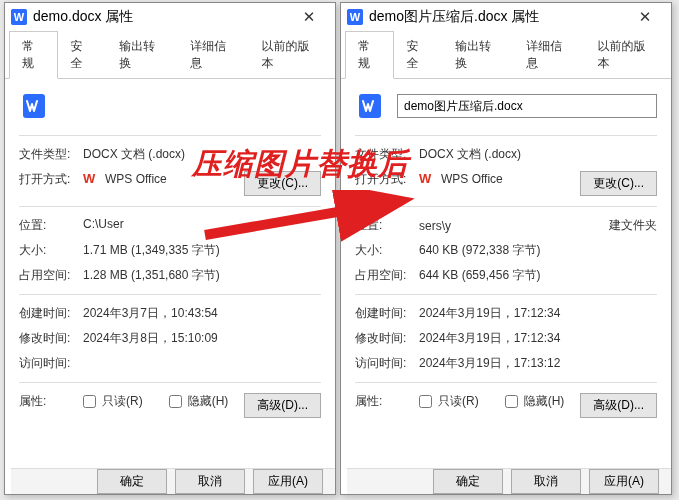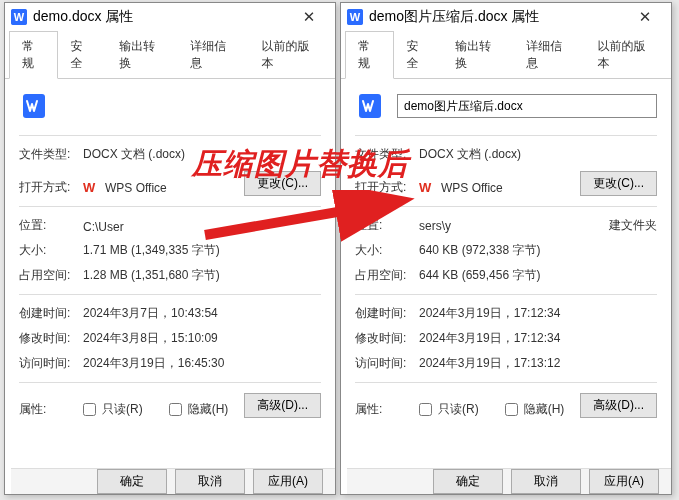--- a/index.html
+++ b/index.html
@@ -92,21 +92,21 @@
   .filename-input {
     flex: 1;
     border: 1px solid #888;
     padding: 4px 6px;
     font-size: 12px;
     font-family: inherit;
   }
   .row {
     display: flex;
     padding: 4px 0;
-    align-items: flex-end;
+    align-items: flex-start;
     min-height: 22px;
   }
   .label {
     width: 64px;
     flex-shrink: 0;
     color: #333;
   }
   .value {
     flex: 1;
     color: #333;
@@ -226,21 +226,20 @@
     <div class="row">
         <span class="label">创建时间:</span>
         <span class="value">2024年3月7日，10:43:54</span>
       </div>
     <div class="row">
         <span class="label">修改时间:</span>
         <span class="value">2024年3月8日，15:10:09</span>
       </div>
     <div class="row">
         <span class="label">访问时间:</span>
-        <span class="value">2024年3月19日，16:45:30</span>
       </div>
     <div class="sep"></div>
     <div class="row">
       <span class="label">属性:</span>
       <span class="value cb-row">
         <label class="cb-row">
             <input type="checkbox" style="">
             <span>只读(R)</span>
           </label>
         <span style="width:18px"></span>

